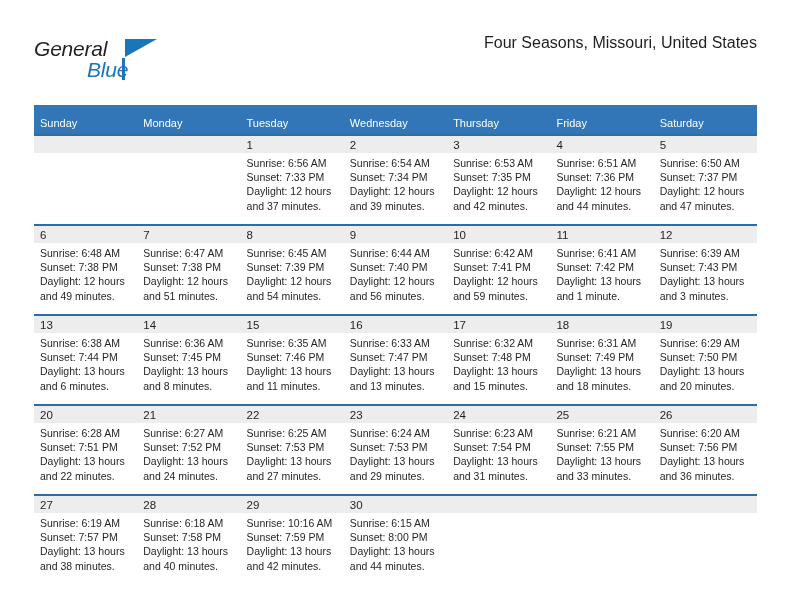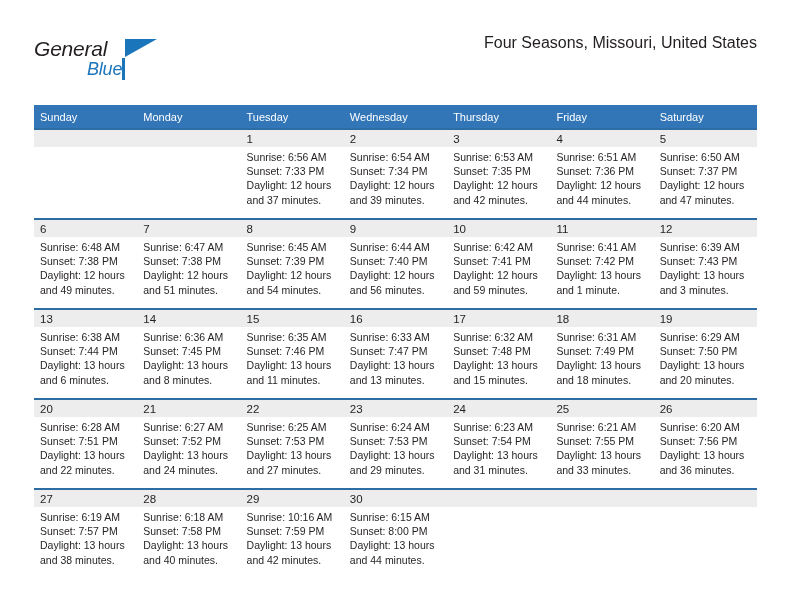--- a/index.html
+++ b/index.html
@@ -39,21 +39,21 @@
     top: 0;
     font-size: 21px;
     color: #231f20;
     letter-spacing: -0.2px;
     line-height: 25px;
   }
   .logo-blue {
     position: absolute;
     left: 53px;
     top: 21px;
-    font-size: 18px;
+    font-size: 21px;
     color: #1b75bb;
     letter-spacing: -0.2px;
     line-height: 25px;
   }
   .logo-tri {
     position: absolute;
     left: 91px;
     top: 3px;
     width: 0;
     height: 0;
@@ -97,21 +97,21 @@
     width: 723px;
     border-collapse: collapse;
     table-layout: fixed;
   }
   .calendar th {
     background: #3276b8;
     color: #ffffff;
     font-size: 11px;
     font-weight: normal;
     text-align: left;
-    padding: 7px 0 5px 6px;
+    padding: 13px 0 5px 6px;
     height: 21px;
     line-height: 11px;
   }
   .calendar td {
     vertical-align: top;
     padding: 0;
     width: 103.28px;
   }
   .week-row > td {
     border-top: 2px solid #2e6da4;

